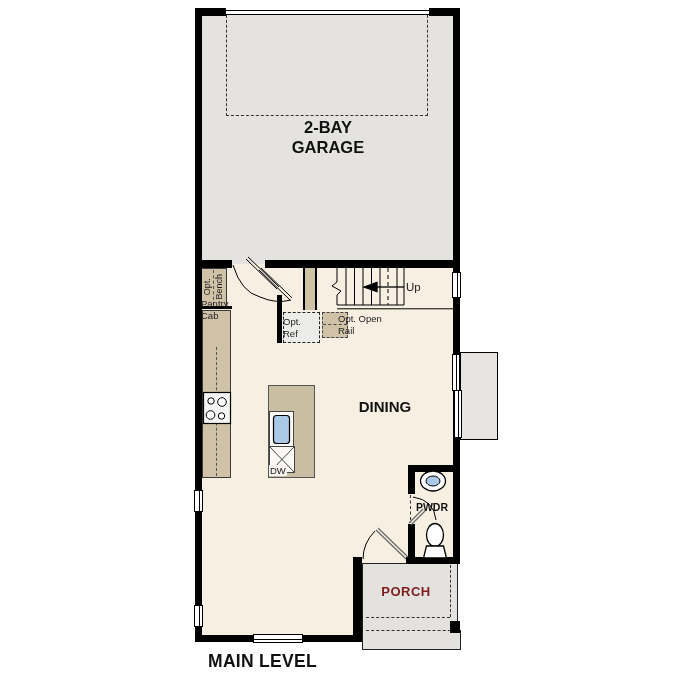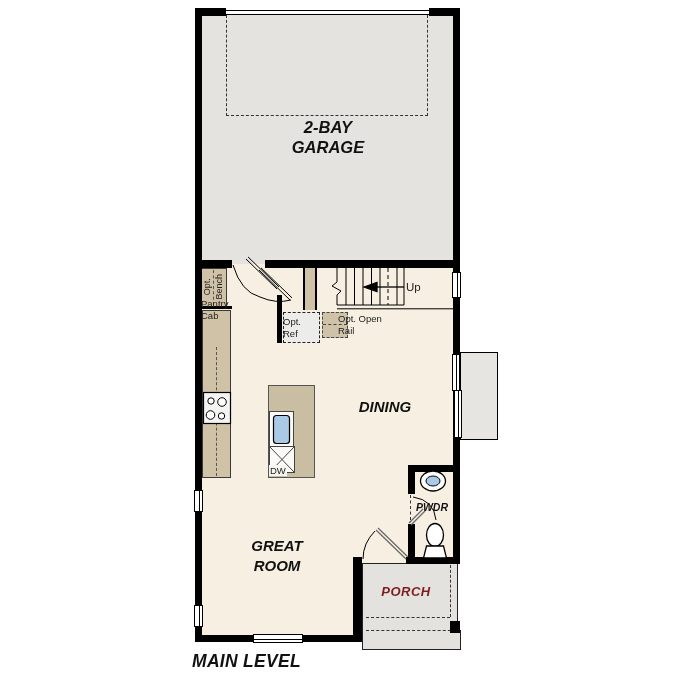--- a/index.html
+++ b/index.html
@@ -1,21 +1,21 @@
 <!DOCTYPE html>
 <html><head>
 <meta charset="utf-8">
 <style>
   html,body{margin:0;padding:0;background:#ffffff;}
   #canvas{position:relative;width:687px;height:687px;background:#ffffff;overflow:hidden;
           font-family:"Liberation Sans",sans-serif;}
   .wall{position:absolute;background:#000000;}
   .floor{position:absolute;}
   .cab{position:absolute;background:#cfc2a6;border:1px solid #3a3a3a;box-sizing:border-box;}
-  .lbl{position:absolute;color:#111;font-weight:bold;white-space:pre-line;text-align:center;line-height:1.2;font-style:italic;}
+  .lbl{position:absolute;color:#111;font-weight:bold;white-space:pre-line;text-align:center;line-height:1.2;}
   .sm{position:absolute;color:#222;font-weight:normal;font-size:9.5px;line-height:1.25;
       white-space:pre-line;}
   .win{position:absolute;background:#ffffff;border:1px solid #000;box-sizing:border-box;}
   .win-v::before{content:"";position:absolute;left:50%;top:0;bottom:0;width:1px;background:#000;}
   .win-h::before{content:"";position:absolute;top:50%;left:0;right:0;height:1px;background:#000;}
   .dash{position:absolute;box-sizing:border-box;}
   svg{position:absolute;left:0;top:0;}
   .vwrap{position:absolute;display:flex;align-items:center;justify-content:center;}
   .vwrap > span{transform:rotate(-90deg);font-size:9px;color:#222;white-space:pre-line;
                 text-align:center;line-height:1.3;}
@@ -140,25 +140,23 @@
 
     <g>
       <ellipse cx="435" cy="535" rx="8.5" ry="11.5" fill="#fff" stroke="#000" stroke-width="1.3"></ellipse>
       <path d="M426.5 546 L443.5 546 L446.5 558 L423.5 558 Z" fill="#fff" stroke="#000" stroke-width="1.3"></path>
     </g>
   </svg>
 
   <div class="lbl" style="left:267px;top:118px;width:122px;font-size:16.5px;">2-BAY
 GARAGE</div>
   <div class="lbl" style="left:344px;top:398px;width:82px;font-size:15px;">DINING</div>
-  <div class="lbl" style="left:227px;top:536px;width:100px;font-size:15px;line-height:1.35;">GREAT
-ROOM</div>
   <div class="lbl" style="left:375px;top:584px;width:62px;font-size:13px;color:#7f1d1d;letter-spacing:.5px;">PORCH</div>
   <div class="lbl" style="left:410px;top:501px;width:44px;font-size:10.5px;">PWDR</div>
-  <div class="lbl" style="left:192px;top:651px;font-size:17.5px;letter-spacing:.3px;text-align:left;">MAIN LEVEL</div>
+  <div class="lbl" style="left:208px;top:651px;font-size:17.5px;letter-spacing:.3px;text-align:left;">MAIN LEVEL</div>
   <div class="sm" style="left:406px;top:280px;font-size:11.5px;">Up</div>
   <div class="sm" style="left:338px;top:313px;width:66px;">Opt. Open
 Rail</div>
   <div class="sm" style="left:283px;top:316px;width:37px;">Opt.
 Ref</div>
   <div class="sm" style="left:201px;top:298px;width:31px;">Pantry
 Cab</div>
   <div class="vwrap" style="left:201px;top:266px;width:26px;height:42px;">
     <span>Opt.
 Bench</span>

